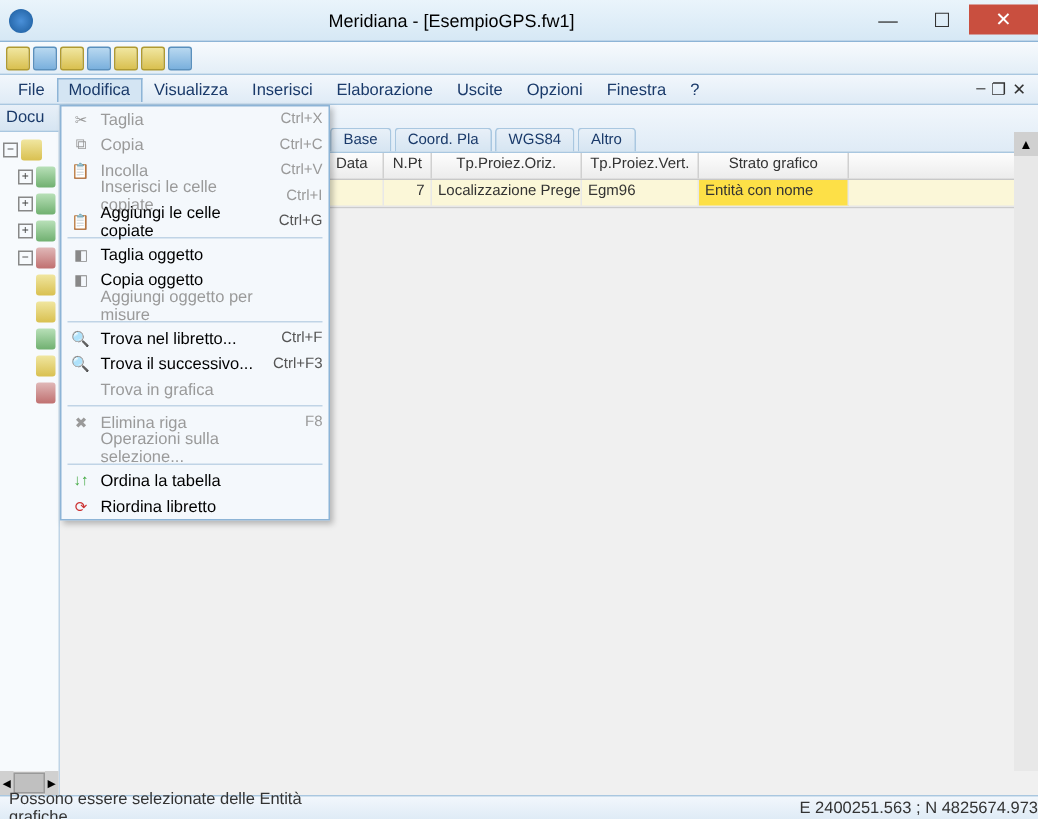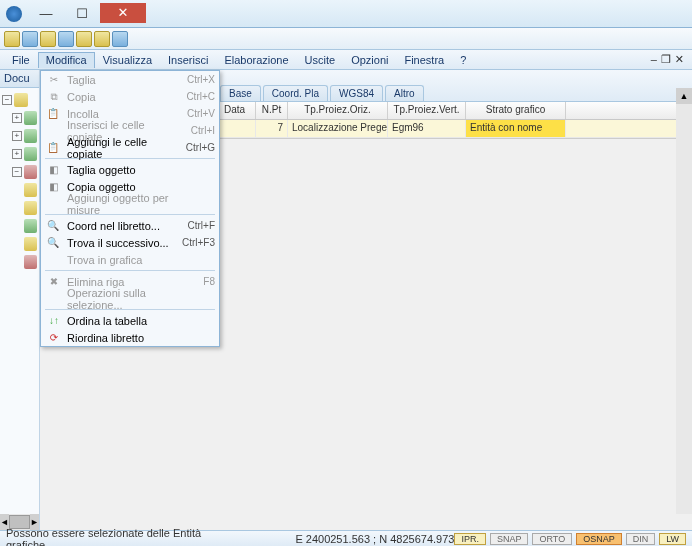--- a/index.html
+++ b/index.html
@@ -81,20 +81,21 @@
   
   .vscroll { width: 16px; background: #e8e8e8; position: absolute; right: 0; top: 88px; bottom: 32px; }
   .vscroll .arrow { width: 16px; height: 16px; background: #d0d0d0; font-size: 9px; text-align: center; line-height: 16px;}
   
 </style>
 </head>
 <body>
 
 <div class="titlebar">
   <div class="app-icon"></div>
+  <div class="title">Meridiana - [EsempioGPS.fw1]</div>
   <div class="win-btns">
     <div class="win-btn">—</div>
     <div class="win-btn">☐</div>
     <div class="win-btn close">✕</div>
   </div>
 </div>
 
 <div class="toolbar-strip">
   <div class="tb-icon"></div>
   <div class="tb-icon alt"></div>
@@ -242,21 +243,21 @@
       <div class="dd-short"></div>
     </div>
     <div class="dd-item disabled">
       <div class="dd-ico glyph-"></div>
       <div class="dd-label">Aggiungi oggetto per misure</div>
       <div class="dd-short"></div>
     </div>
     <div class="dd-item sep"></div>
     <div class="dd-item">
       <div class="dd-ico glyph-find">🔍</div>
-      <div class="dd-label">Coord nel libretto...</div>
+      <div class="dd-label">Trova nel libretto...</div>
       <div class="dd-short">Ctrl+F</div>
     </div>
     <div class="dd-item">
       <div class="dd-ico glyph-find">🔍</div>
       <div class="dd-label">Trova il successivo...</div>
       <div class="dd-short">Ctrl+F3</div>
     </div>
     <div class="dd-item disabled">
       <div class="dd-ico glyph-"></div>
       <div class="dd-label">Trova in grafica</div>
@@ -286,21 +287,13 @@
     </div>
   </div>
 
 <div class="vscroll">
   <div class="arrow">▲</div>
 </div>
 
 <div class="statusbar">
   <div class="status-left">Possono essere selezionate delle Entità grafiche</div>
   <div class="status-center">E 2400251.563 ; N 4825674.973</div>
-  <div class="status-right">
-    <div class="st-btn">IPR.</div>
-    <div class="st-btn gray">SNAP</div>
-    <div class="st-btn gray">ORTO</div>
-    <div class="st-btn orange">OSNAP</div>
-    <div class="st-btn gray">DIN</div>
-    <div class="st-btn">LW</div>
-  </div>
 </div>
 
 </body></html>

